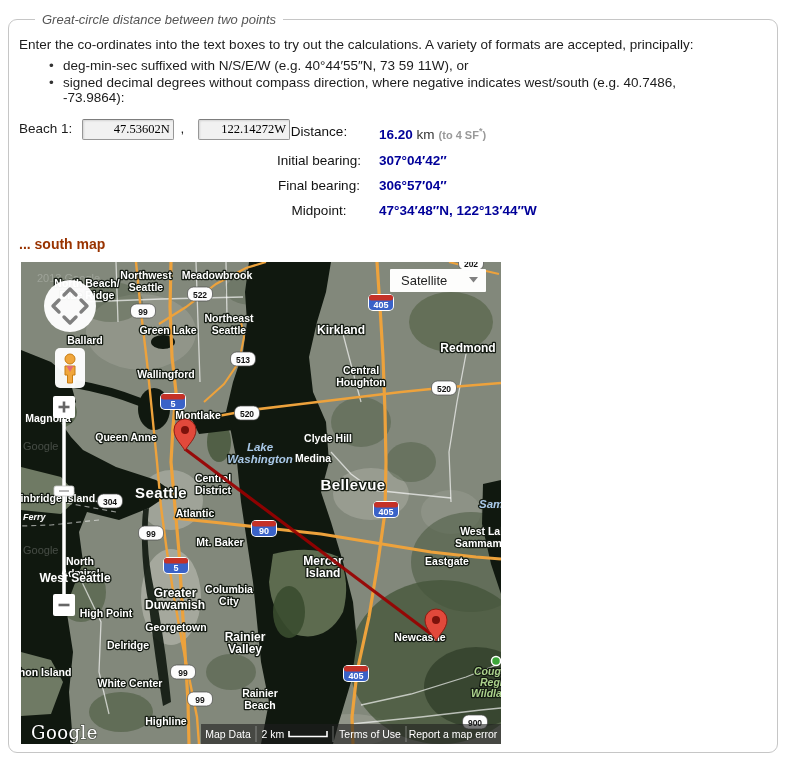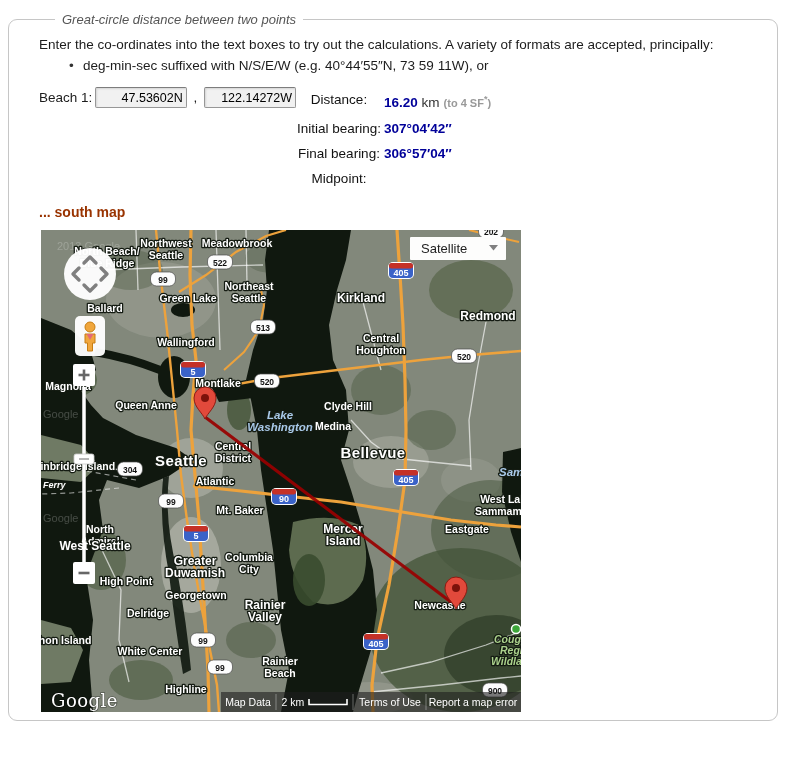--- a/index.html
+++ b/index.html
@@ -1,34 +1,34 @@
 <!DOCTYPE html>
 <html><head>
 <meta charset="utf-8">
 <style>
   html,body{margin:0;padding:0;background:#fff;}
   body{width:798px;font-family:"Liberation Sans",sans-serif;font-size:13.5px;color:#1c1c1c;}
-  fieldset.frame{margin:12px 20px 10px 8px;border:1px solid #c6c6c6;border-radius:9px;padding:6px 10px 8px 30px;}
+  fieldset.frame{margin:12px 20px 10px 8px;border:1px solid #c6c6c6;border-radius:9px;padding:6px 10px 8px 10px;}
   fieldset.frame legend{font-style:italic;color:#555;font-size:13px;padding:0 7px;margin-left:16px;}
   .intro{margin:4px 0 4px 0;}
   ul.fmt{margin:6px 0 2px 0;padding-left:44px;list-style:none;}
   ul.fmt li{margin:2px 0;position:relative;max-width:660px;}
   ul.fmt li:before{content:"•";position:absolute;left:-14px;color:#333;}
   .calc-row{display:flex;margin-top:14px;}
   .points{width:255px;}
   .point-line{margin-bottom:7px;white-space:nowrap;}
   .point-line label{display:inline-block;width:52px;}
-  input.coord{width:84px;height:17px;font-family:Liberation Sans, sans-serif;font-size:12.5px;
+  input.coord{width:84px;height:17px;font-family:Liberation Serif, serif;font-size:12.5px;
     text-align:right;padding:1px 3px;border:1px solid #979797;border-top-color:#7d7d7d;
-    background:#f1f1f1;box-shadow:inset 1px 1px 2px rgba(0,0,0,.12);border-radius:2px;color:#000;}
+    background:#f1f1f1;box-shadow:inset 1px 1px 2px rgba(0,0,0,.12);border-radius:2px;color:#000;margin-left:7px;}
   .comma{margin:0 3px;}
   .results{flex:1;text-align:center;}
   .res-line{display:flex;line-height:25px;}
   .res-label{width:90px;color:#111;}
-  .res-value{font-weight:bold;color:#000099;}
+  .res-value{font-weight:bold;color:#000099;margin-left:15px;}
   .unit{font-weight:normal;color:#333;}
   .note{color:#999;font-size:11px;margin-left:4px;}
   .note sup{font-size:9px;}
   .hide-map{display:inline-block;margin:13px 0 10px 0;font-weight:bold;color:#993300;text-decoration:none;cursor:pointer;font-size:14px;}
   .map-wrap{width:480px;height:482px;margin-left:2px;position:relative;overflow:hidden;background:#131b13;}
   svg{display:block;}
   text{font-family:"Liberation Sans",sans-serif;}
   .ml{fill:#fff;stroke:#141b12;stroke-width:2.6px;paint-order:stroke;stroke-linejoin:round;font-weight:bold;font-size:10.5px;}
   .hood{font-size:10.5px;}
   .town{font-size:12px;}
@@ -46,20 +46,21 @@
 </head>
 <body>
 
 <fieldset class="frame">
   <legend>Great-circle distance between two points</legend>
 
   <p class="intro">Enter the co-ordinates into the text boxes to try out the calculations. A variety of formats are accepted, principally:</p>
 
   <ul class="fmt">
     <li>deg-min-sec suffixed with N/S/E/W (e.g. 40°44′55″N, 73 59 11W), or</li>
+    <li>signed decimal degrees without compass direction, where negative indicates west/south (e.g. 40.7486, -73.9864):</li>
   </ul>
 
   <div class="calc-row">
     <div class="points">
       <div class="point-line">
         <label>Beach 1:</label>
         <input class="coord" type="text" value="47.53602N" style="">
         <span class="comma">,</span>
         <input class="coord" type="text" value="122.14272W" style="">
       </div>
@@ -75,20 +76,21 @@
       <div class="res-line">
         <span class="res-label">Initial bearing:</span>
         <span class="res-value">307°04′42″</span>
       </div>
       <div class="res-line">
         <span class="res-label">Final bearing:</span>
         <span class="res-value">306°57′04″</span>
       </div>
       <div class="res-line">
         <span class="res-label">Midpoint:</span>
+        <span class="res-value">47°34′48″N, 122°13′44″W</span>
       </div>
     </div>
   </div>
 
   <a class="hide-map">... south map</a>
 
   <div class="map-wrap">
     <svg width="480" height="482" viewBox="0 0 480 482">
 
       <rect x="0" y="0" width="480" height="482" fill="#82887b"></rect>

